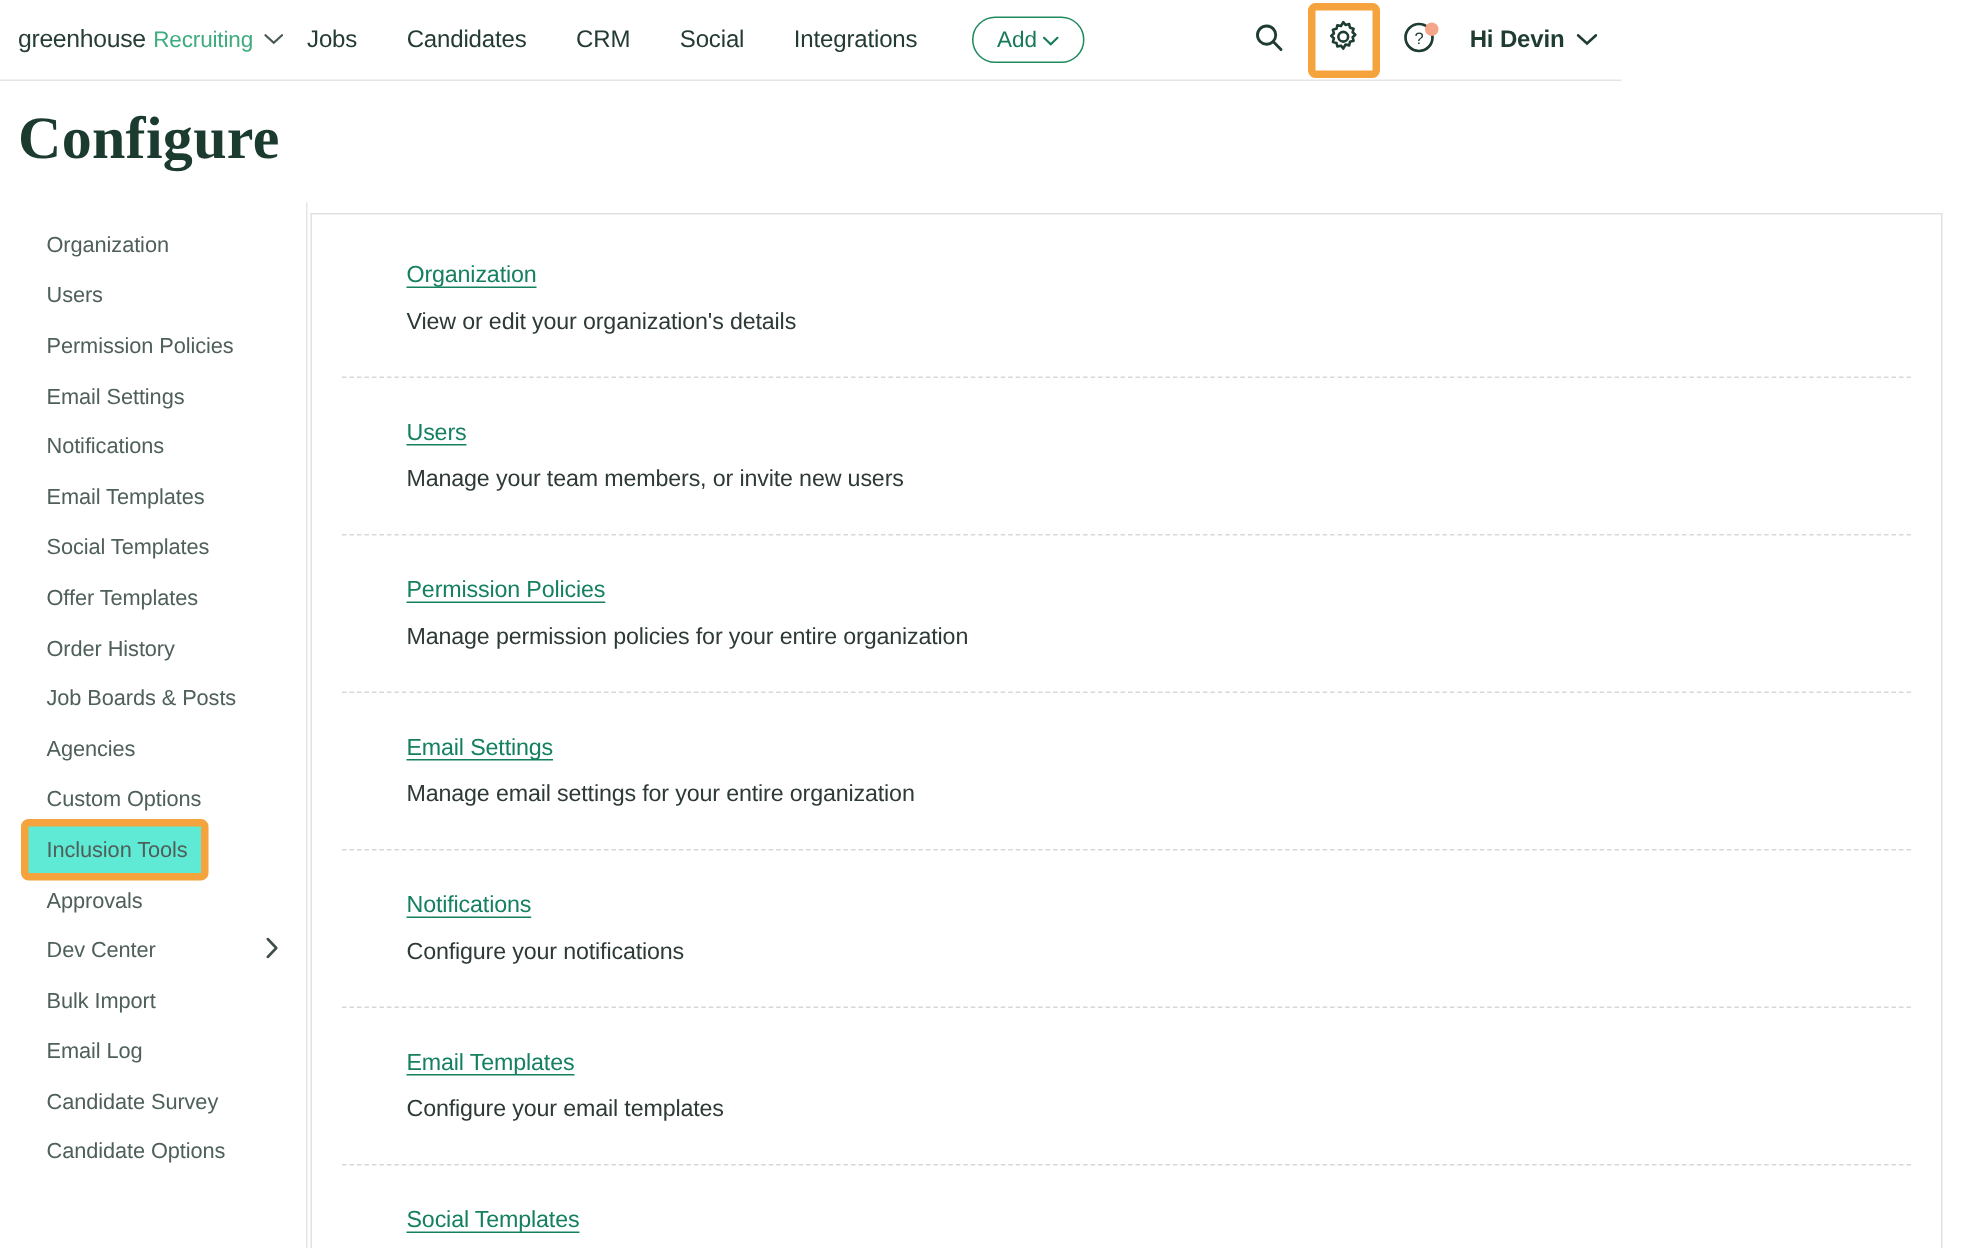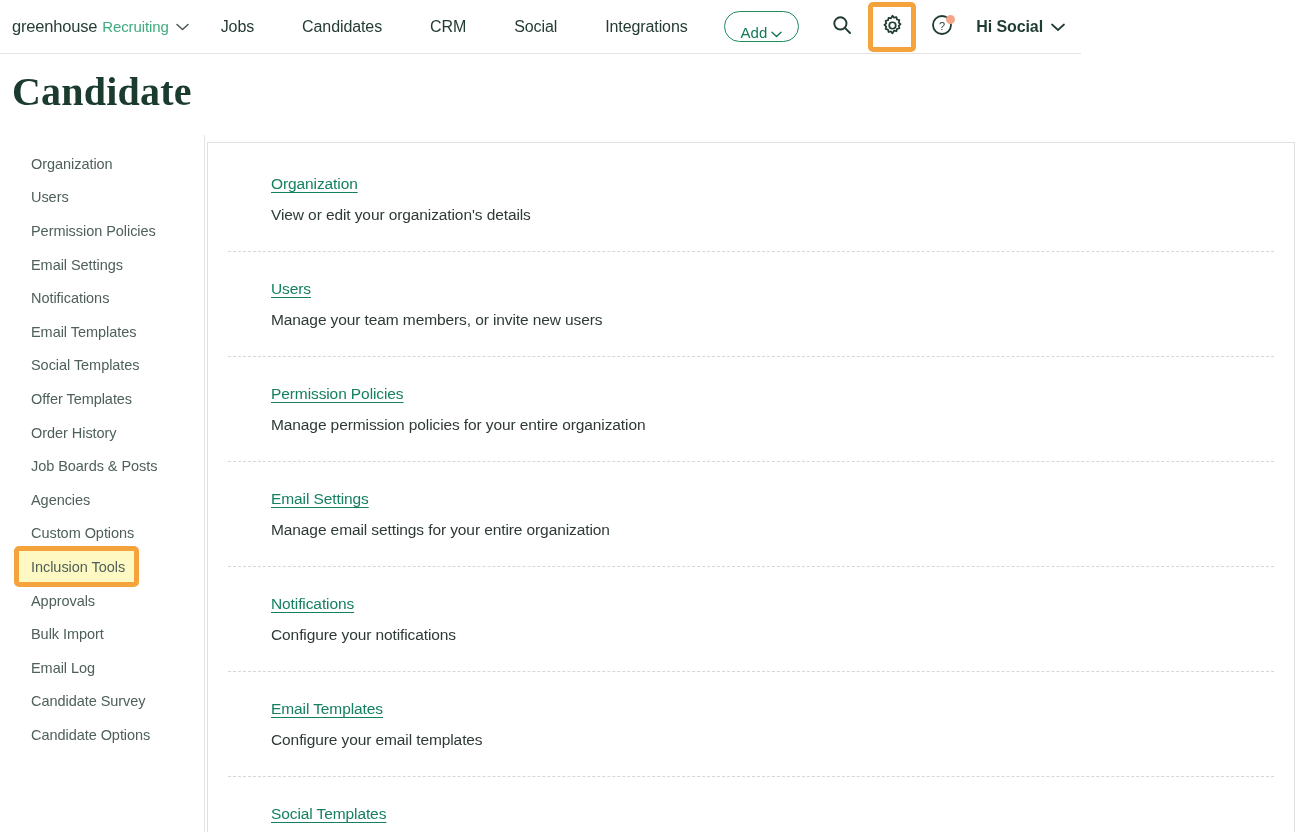--- a/index.html
+++ b/index.html
@@ -44,40 +44,40 @@
   }
   .brand-caret {
     margin-left: 2px;
     position: relative;
     top: -1px;
   }
 
   .nav-items {
     display: flex;
     align-items: center;
-    margin-left: 32px;
-    gap: 48px;
+    margin-left: 16px;
+    gap: 33px;
   }
   .nav-item {
     font-size: 16px;
     color: #243b33;
     cursor: pointer;
     letter-spacing: -0.1px;
   }
 
   .add-btn {
     margin-left: 36px;
     height: 31px;
     padding: 0 16px;
     border: 1.5px solid #1f8a5c;
     border-radius: 18px;
     color: #15795a;
     font-size: 15px;
     display: flex;
-    align-items: flex-end;
+    align-items: center;
     gap: 4px;
     background: #fff;
     cursor: pointer;
   }
 
   .topnav-right {
     position: absolute;
     right: 10px;
     top: 0;
     height: 54px;
@@ -173,21 +173,21 @@
   .side-item .chev {
     margin-left: auto;
   }
   .side-item.highlighted {
     padding-left: 0;
   }
   .side-highlight-box {
     margin-left: 14px;
     border: 5px solid #f5a33c;
     border-radius: 5px;
-    background: #fef9c3;
+    background: #5eead4;
     height: 41px;
     display: flex;
     align-items: center;
     padding: 0 9px 0 12px;
     text-align: right;
   }
 
   
   .main {
     flex: 1;
@@ -282,32 +282,32 @@
       <span>
         <svg width="22" height="22" viewBox="0 0 22 22">
           <circle cx="11" cy="11" r="9" stroke="#1f3c31" stroke-width="1.8" fill="none"></circle>
           <text x="11" y="15.5" font-family="Liberation Sans, sans-serif" font-size="11" fill="#1f3c31" text-anchor="middle">?</text>
         </svg>
       </span>
       <span class="help-dot"></span>
     </div>
 
     <div class="greeting">
-      <span>Hi Social</span>
+      <span>Hi Devin</span>
       <span>
         <svg width="14" height="9" viewBox="0 0 14 9">
             <path d="M1 1.5L7 7L13 1.5" stroke="#1f3c31" stroke-width="1.7" fill="none" stroke-linecap="round"></path>
           </svg>
       </span>
     </div>
 
   </div>
 </div>
 
-<h1 class="page-title">Candidate</h1>
+<h1 class="page-title">Configure</h1>
 
 <div class="layout">
 
   <div class="sidebar">
 
     <div class="side-item">
         <span>Organization</span>
       </div>
     <div class="side-item">
         <span>Users</span>
@@ -346,20 +346,28 @@
     <div class="side-item highlighted">
       <div class="side-highlight-box">
         <span>Inclusion Tools</span>
       </div>
     </div>
 
     <div class="side-item">
         <span>Approvals</span>
       </div>
 
+    <div class="side-item">
+      <span>Dev Center</span>
+      <span class="chev">
+        <svg width="9" height="14" viewBox="0 0 9 14">
+            <path d="M1.5 1L7.2 7L1.5 13" stroke="#3f4f49" stroke-width="1.7" fill="none" stroke-linecap="round" stroke-linejoin="round"></path>
+          </svg>
+      </span>
+    </div>
 
     <div class="side-item">
         <span>Bulk Import</span>
       </div>
     <div class="side-item">
         <span>Email Log</span>
       </div>
     <div class="side-item">
         <span>Candidate Survey</span>
       </div>

